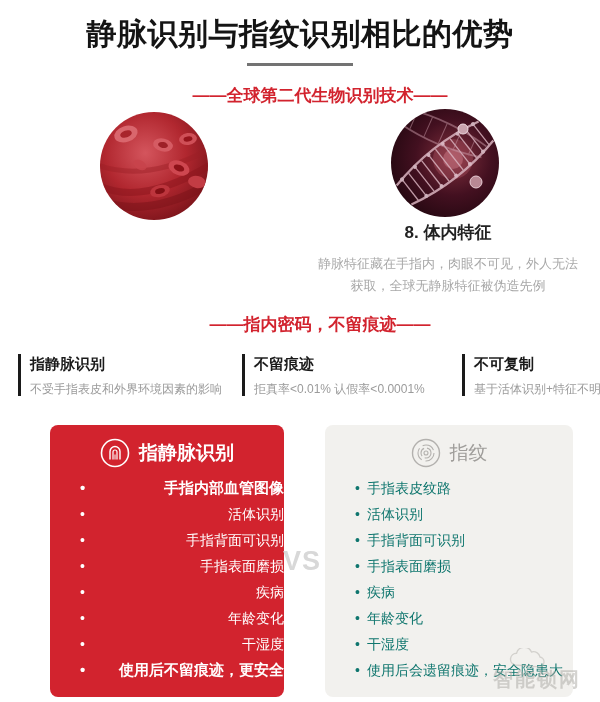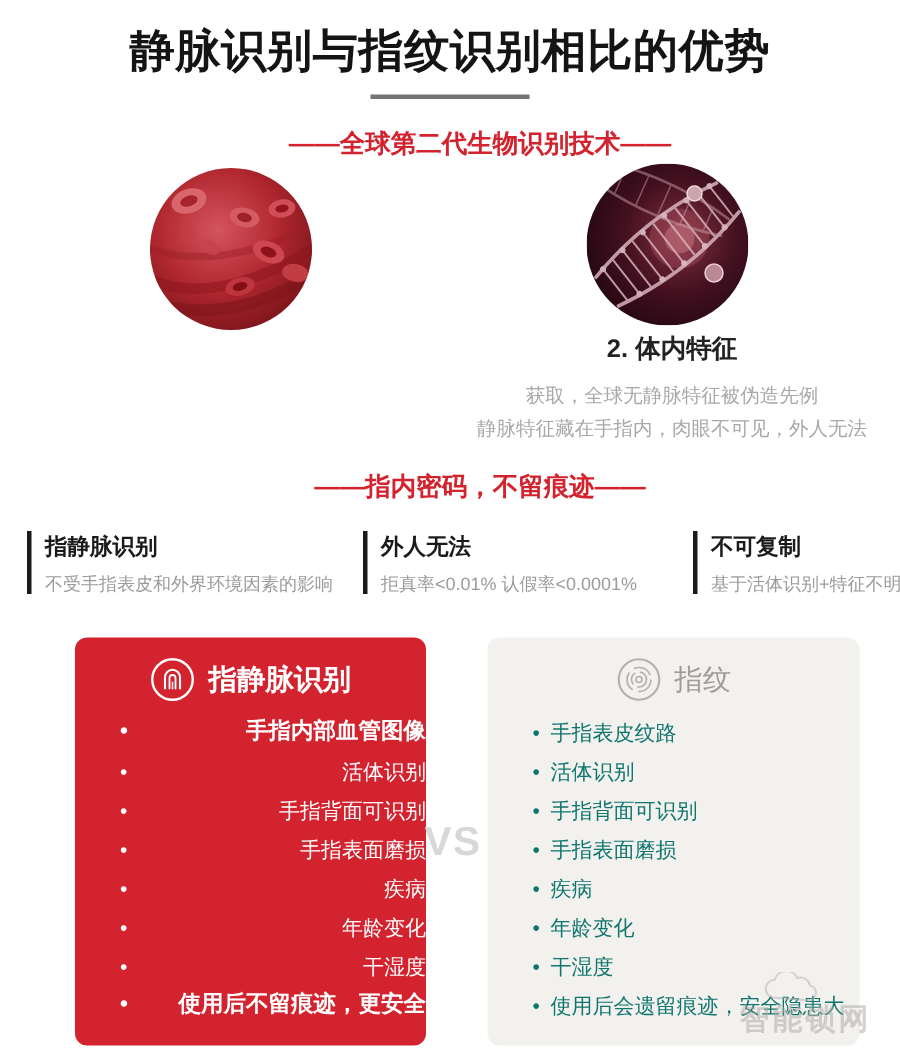--- a/index.html
+++ b/index.html
@@ -149,35 +149,35 @@
         <line x1="40" y1="16.5" x2="40" y2="39.5" stroke-width="1"></line>
         <line x1="56" y1="17" x2="56" y2="39" stroke-width="1"></line>
         <line x1="72" y1="18.5" x2="72" y2="37.5" stroke-width="1"></line>
       </g>
       <circle cx="72" cy="20" r="5" fill="#caa4ae" stroke="#efdae0" stroke-width="1"></circle>
       <circle cx="85" cy="73" r="6" fill="#b98894" stroke="#e8ccd4" stroke-width="1"></circle>
     </svg>
   </div>
 
   <div class="feat-block feat-right">
-    <div class="feat-title">2. 体内特征</div>
+    <div class="feat-title">8. 体内特征</div>
     <div class="feat-desc">
+      <div>静脉特征藏在手指内，肉眼不可见，外人无法</div>
       <div>获取，全球无静脉特征被伪造先例</div>
-      <div>静脉特征藏在手指内，肉眼不可见，外人无法</div>
     </div>
   </div>
 
   <div class="red-subtitle sub2">——指内密码，不留痕迹——</div>
 
   <div class="fcol fcol1">
     <div class="fcol-title">指静脉识别</div>
     <div class="fcol-desc">不受手指表皮和外界环境因素的影响</div>
   </div>
   <div class="fcol fcol2">
-    <div class="fcol-title">外人无法</div>
+    <div class="fcol-title">不留痕迹</div>
     <div class="fcol-desc">拒真率&lt;0.01%  认假率&lt;0.0001%</div>
   </div>
   <div class="fcol fcol3">
     <div class="fcol-title">不可复制</div>
     <div class="fcol-desc">基于活体识别+特征不明显</div>
   </div>
 
   <div class="card card-red">
     <div class="card-head">
       <span class="icon-circle">

